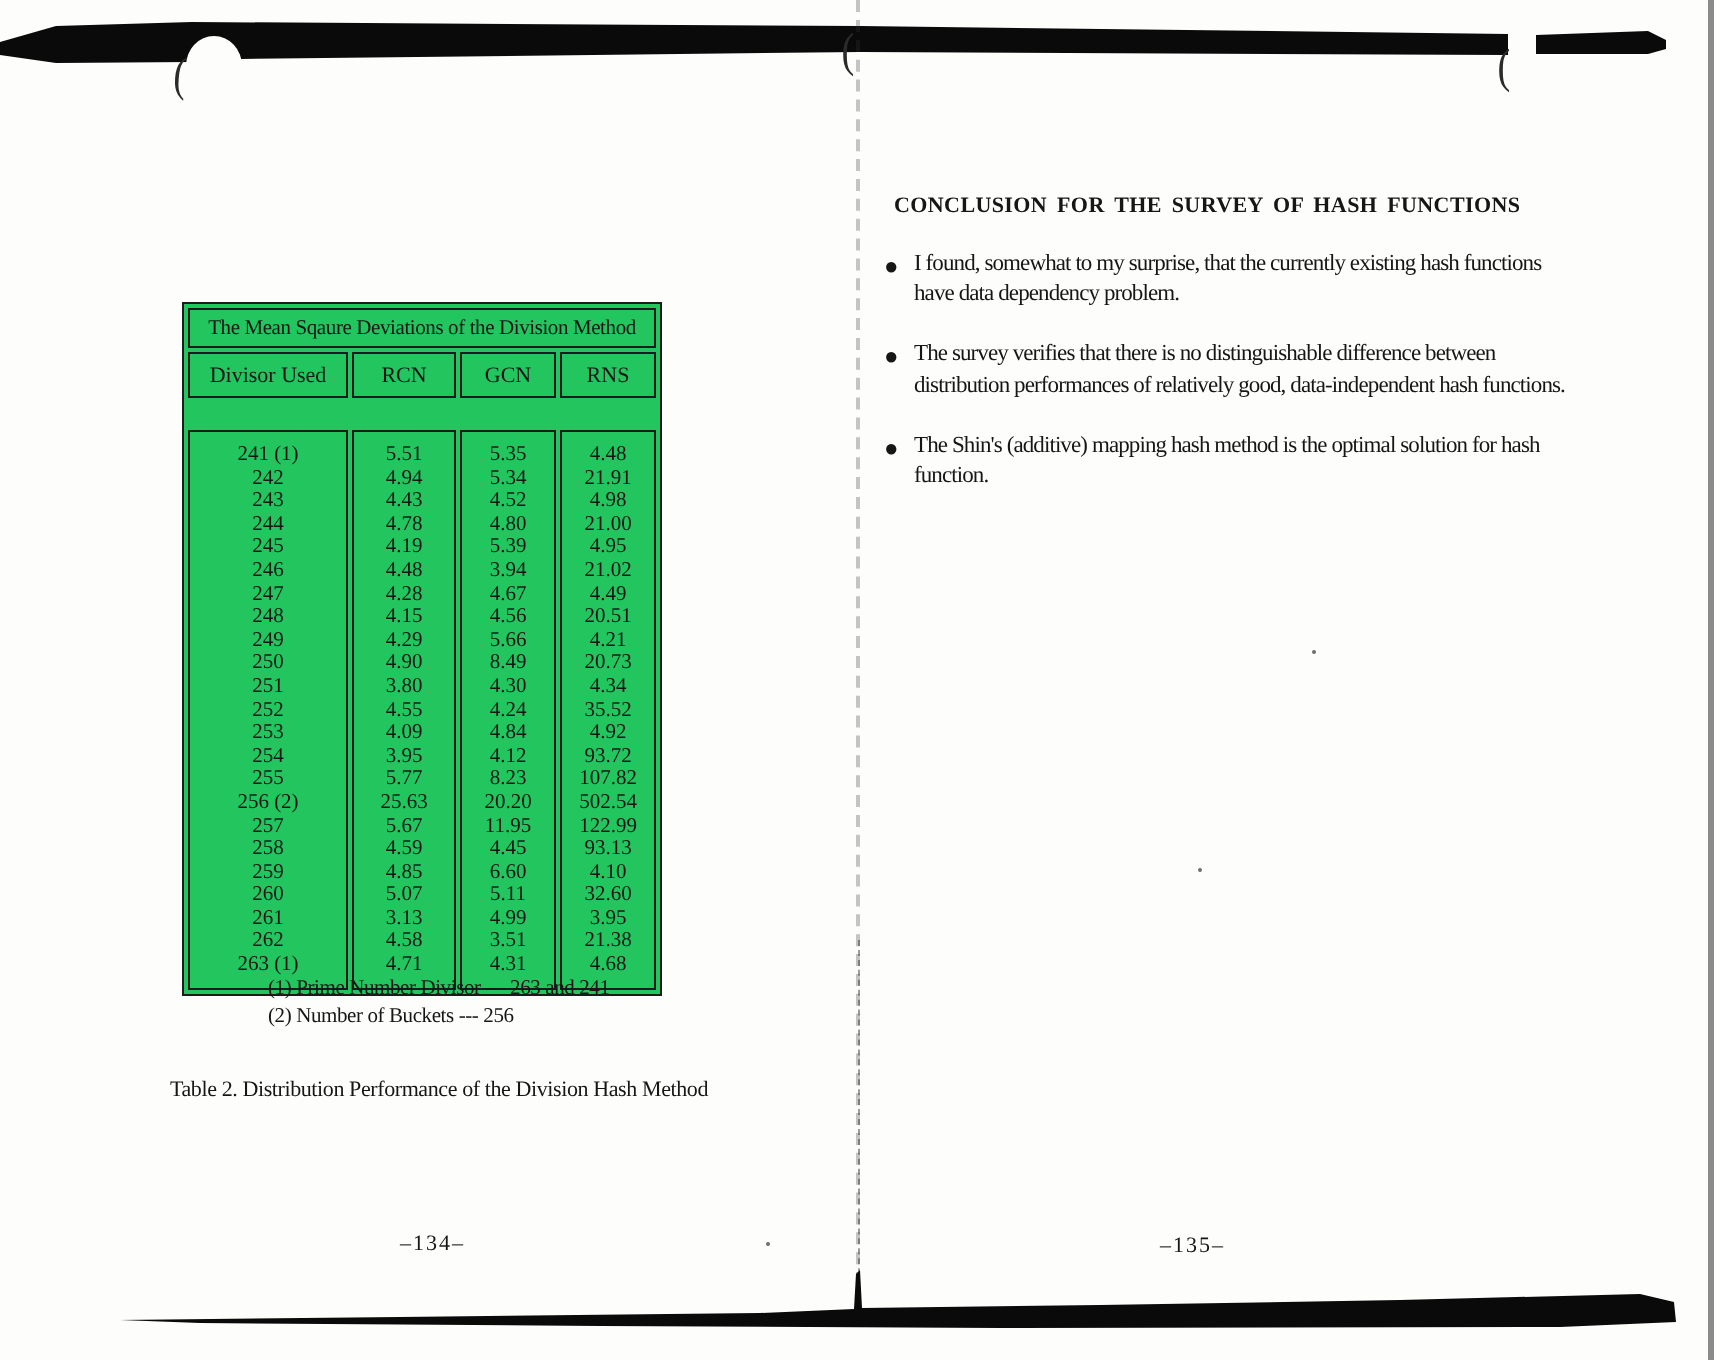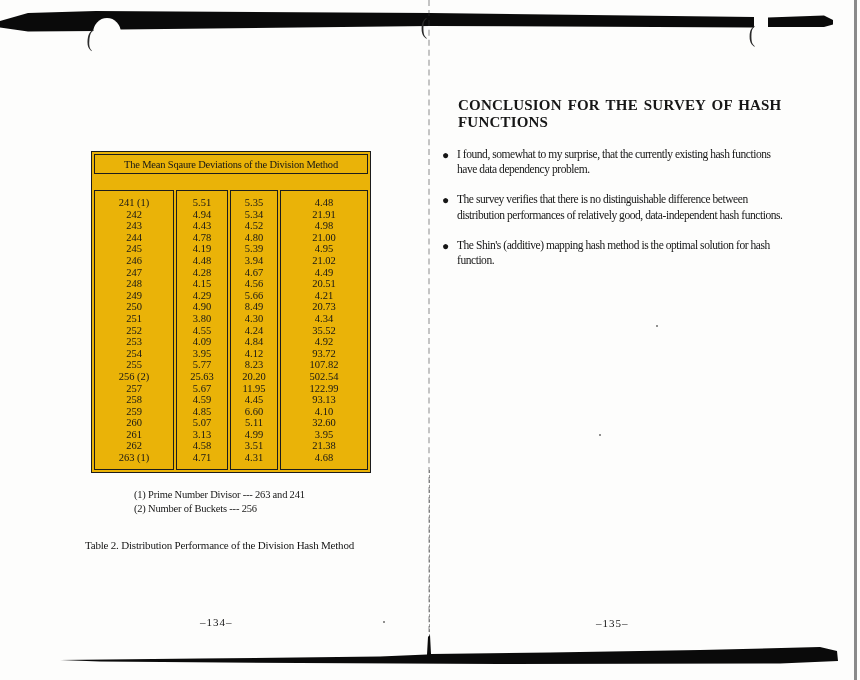--- a/index.html
+++ b/index.html
@@ -28,22 +28,22 @@
     position:absolute;left:429px;top:470px;height:182px;width:0;
     border-left:1.5px dashed rgba(40,40,40,.45);
   }
   .page-edge{
     position:absolute;left:854px;top:0;width:3px;height:680px;
     background:#8a8a8a;
   }
   .speck{position:absolute;width:2px;height:2px;border-radius:50%;background:#6d6d6d;}
   
   .mtable{
-    position:absolute;left:91px;top:151px;width:280px;
-    box-sizing:border-box;border:1.5px solid #1c1c1c;background:#eab308;
+    position:absolute;left:91px;top:151px;width:240px;
+    box-sizing:border-box;border:1.5px solid #1c1c1c;background:#22c55e;
     padding:2px;
   }
   .t-title{
     border:1px solid #1c1c1c;text-align:center;
     font-size:10.5px;letter-spacing:-.2px;
     padding:4px 0 3px;margin-bottom:2px;
   }
   .t-hdr{display:flex;gap:2px;margin-bottom:2px;}
   .t-hcell{
     box-sizing:border-box;border:1px solid #1c1c1c;text-align:center;
@@ -60,26 +60,26 @@
   .footnotes{
     position:absolute;left:134px;top:488px;
     font-size:10.5px;letter-spacing:-.2px;line-height:13.5px;
   }
   .caption{
     position:absolute;left:85px;top:539px;
     font-size:11px;letter-spacing:-.2px;
   }
   .pagenum{position:absolute;font-size:11px;letter-spacing:1px;}
   .pagenum.left{left:200px;top:616px;}
-  .pagenum.right{left:596px;top:617px;text-align:center;}
+  .pagenum.right{left:580px;top:617px;text-align:center;}
   
   .right-content{position:absolute;left:442px;top:97px;width:412px;}
   .conclusion-heading{
-    font-size:15px;font-weight:bold;letter-spacing:.2px;word-spacing:2px;
-    margin:0 0 16px 16px;
+    font-size:11px;font-weight:bold;letter-spacing:.2px;word-spacing:2px;
+    margin:0 0 16px 5px;
   }
   .bullet{position:relative;margin:0 0 15px 0;padding-left:15px;}
   .bullet .dot{position:absolute;left:0;top:1px;font-size:12px;}
   .btext{
     white-space:pre-line;font-size:11.5px;letter-spacing:-.45px;
     line-height:15.2px;
   }
 </style>
 </head>
 <body>
@@ -101,20 +101,26 @@
 <div class="speck" style="left:383px;top:621px;"></div>
 <div class="speck" style="left:656px;top:325px;"></div>
 <div class="speck" style="left:599px;top:434px;"></div>
 
 <svg class="band-bottom" width="860" height="50" viewBox="0 0 860 50">
   <path d="M60,30 L200,28.5 L380,26.5 L427,24.5 L428,7 L430,5 L431,24 L550,22.5 L700,20 L820,17 L837,21 L838,31 L780,33.5 L500,34 L300,33 L100,31.5 Z" fill="#0a0a0a"></path>
 </svg>
 
 <div class="mtable">
   <div class="t-title">The Mean Sqaure Deviations of the Division Method</div>
+  <div class="t-hdr">
+    <div class="t-hcell c0">Divisor Used</div>
+    <div class="t-hcell c1">RCN</div>
+    <div class="t-hcell c2">GCN</div>
+    <div class="t-hcell c3">RNS</div>
+  </div>
   <div class="t-body">
     <div class="t-col c0" id="col0">
         <div>241 (1)</div>
         <div>242</div>
         <div>243</div>
         <div>244</div>
         <div>245</div>
         <div>246</div>
         <div>247</div>
         <div>248</div>

